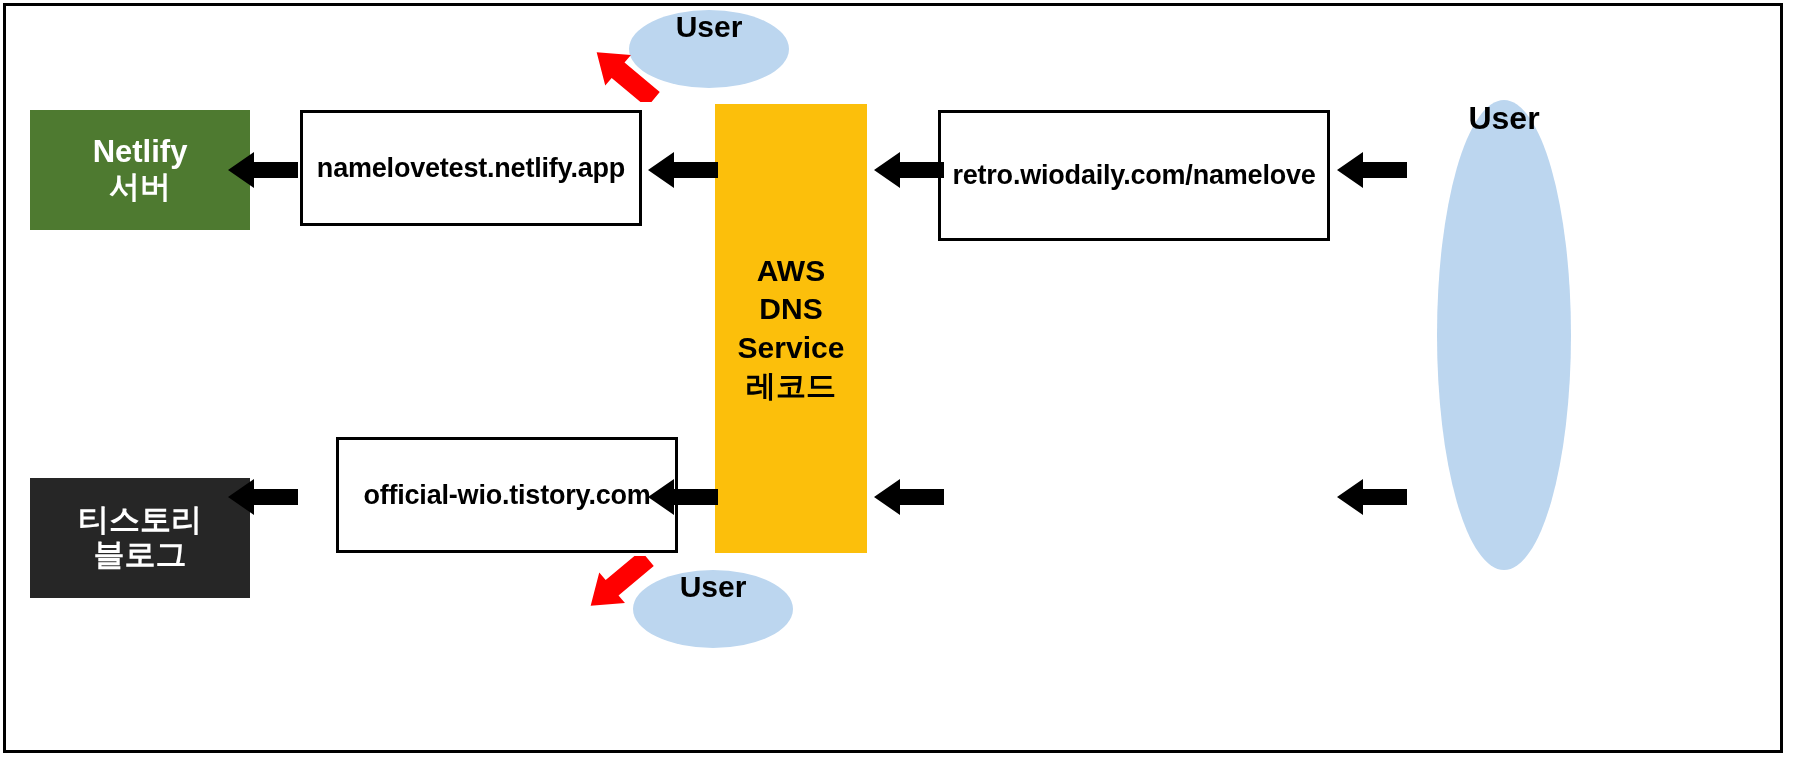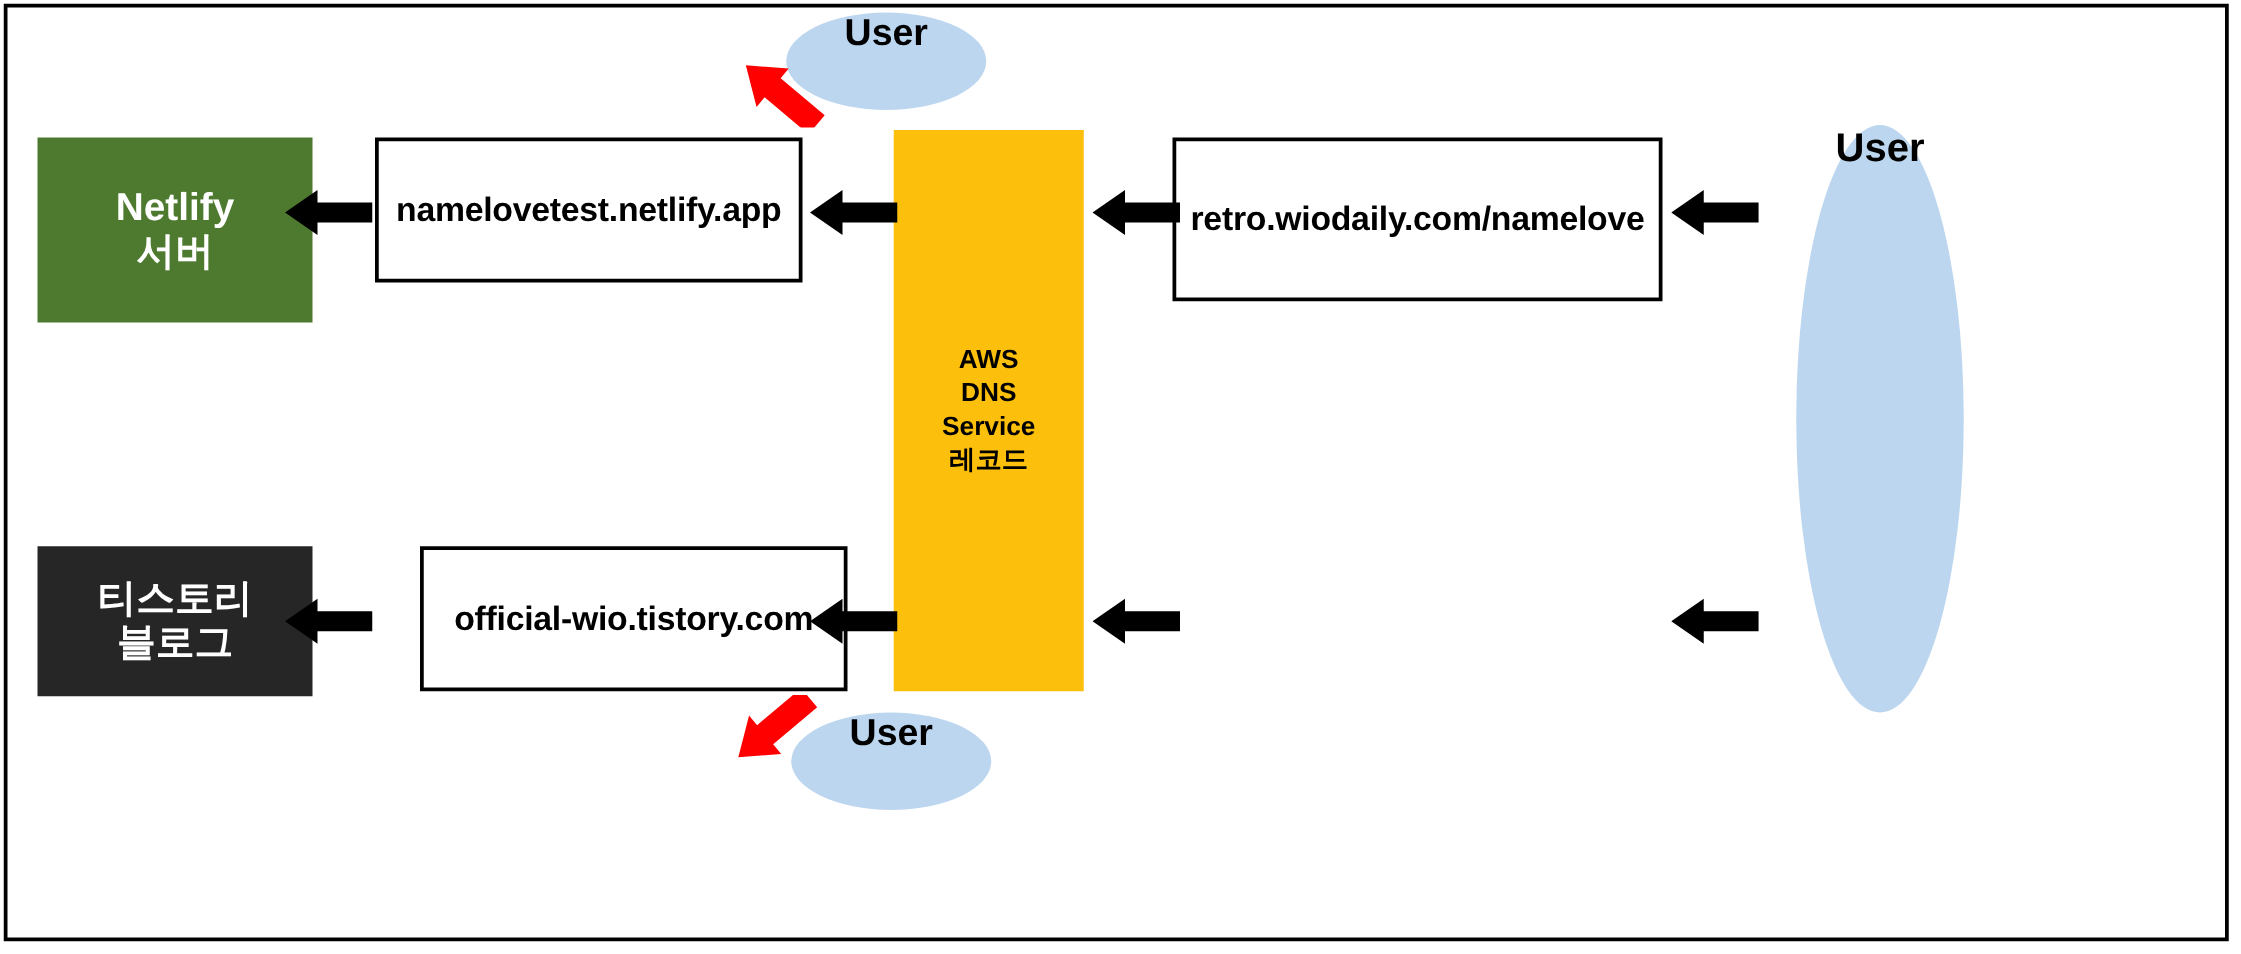--- a/index.html
+++ b/index.html
@@ -49,28 +49,28 @@
     text-align: center;
   }
 
   
   .box-solid {
     color: #ffffff;
     font-weight: bold;
     font-size: 31px;
   }
   .box-green { background: #4E7A30; }
-  .box-dark  { background: #262626; }
+  .box-dark  { background: #262626; margin-top: 41px; }
 
   
   .box-yellow {
     background: #FCBF0B;
     color: #000000;
     font-weight: bold;
-    font-size: 21px;
+    font-size: 30px;
     line-height: 1.28;
   }
 
   
   .ellipse {
     position: absolute;
     background: #BCD6EF;
     border-radius: 50%;
     display: flex;
     align-items: flex-start;
@@ -91,21 +91,21 @@
 
   .txt { display: block; }
 </style>
 </head>
 <body>
 
 <div id="canvas">
 
   <div id="frame"></div>
 
-  <div class="node box-solid box-green" style="left:30px; top:110px; width:220px; height:148px;align-items:center;">
+  <div class="node box-solid box-green" style="left:30px; top:110px; width:220px; height:120px;align-items:center;">
     <div>
       <span class="txt">Netlify</span>
       <span class="txt">서버</span>
     </div>
   </div>
 
   <div class="node box-solid box-dark" style="left:30px; top:437px; width:220px; height:120px;">
     <div>
       <span class="txt">티스토리</span>
       <span class="txt">블로그</span>

